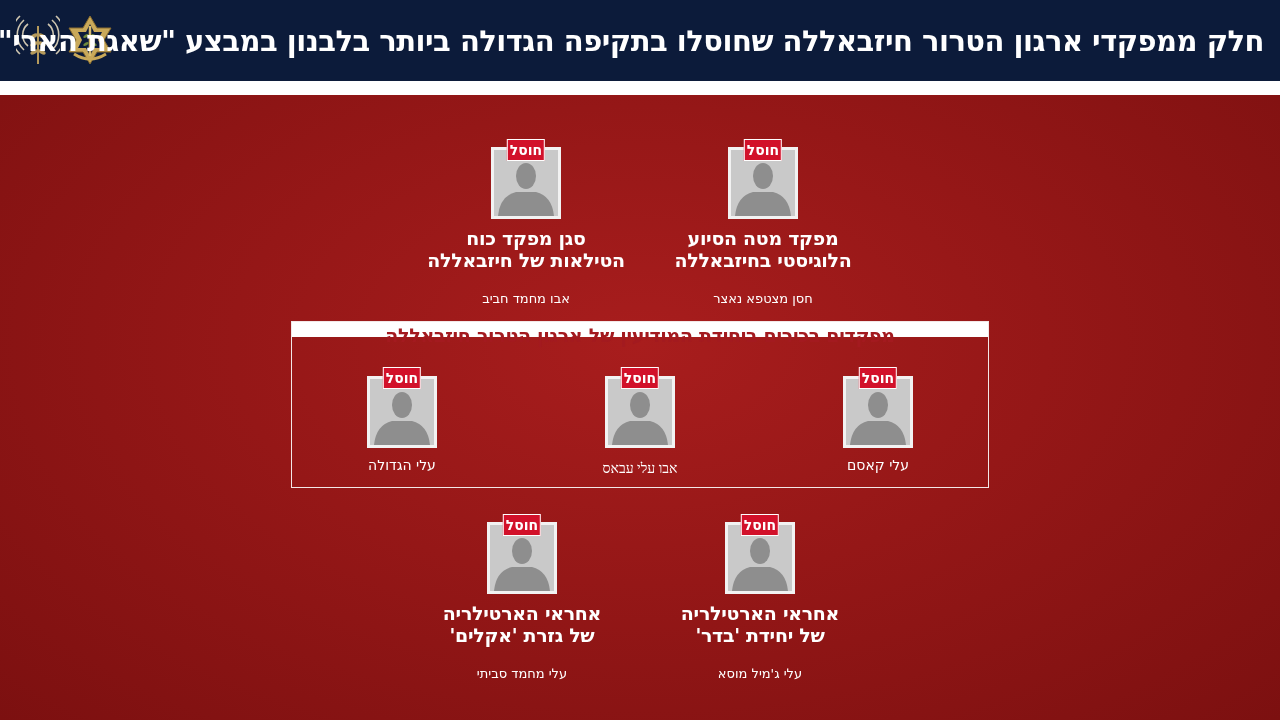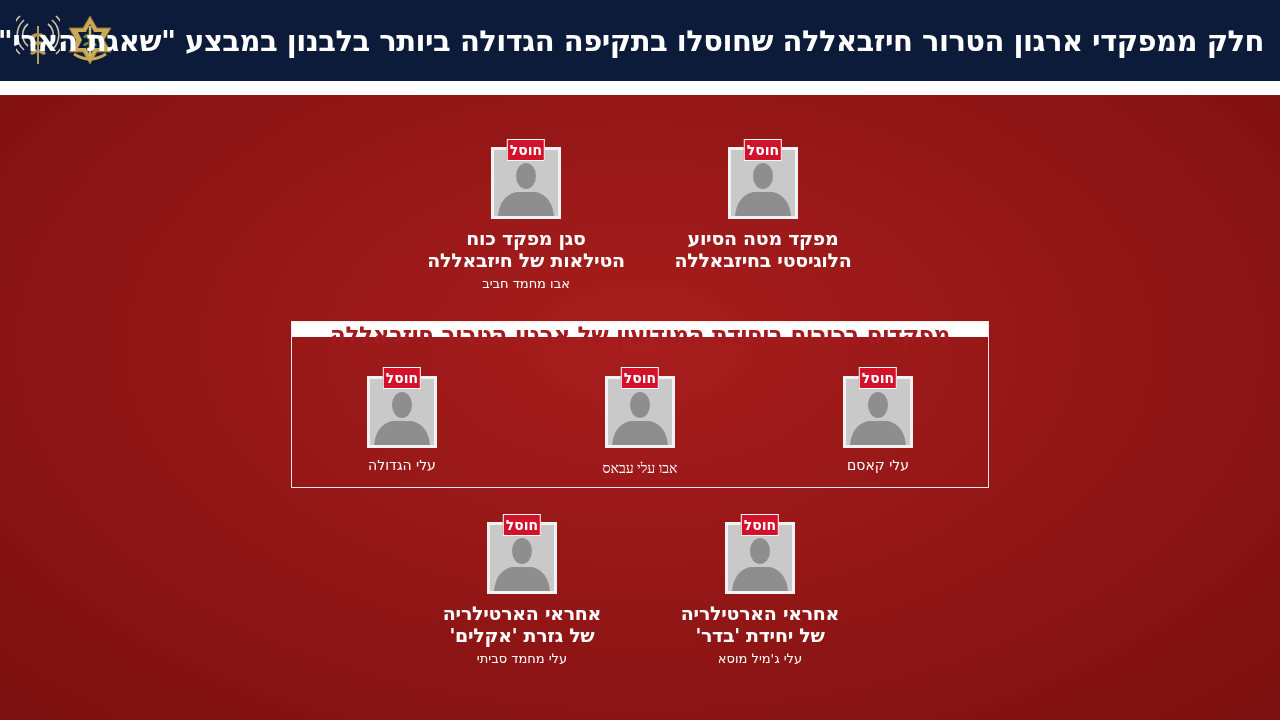--- a/index.html
+++ b/index.html
@@ -38,28 +38,28 @@
   .badge {
     position: absolute; left: 50%; transform: translateX(-50%);
     background: #d2112a; color: #fff; font-weight: bold; font-size: 14px;
     line-height: 20px; padding: 0 2px; border: 1.5px solid #fff; white-space: nowrap;
     z-index: 2;
   }
   .role {
     color: #ffffff; font-weight: bold; font-size: 19px; line-height: 22px;
     margin-top: 8px; letter-spacing: -0.3px; text-align: center;
   }
-  .name { color: #ffffff; font-size: 13px; line-height: 18px; margin-top: 4px; }
+  .name { color: #ffffff; font-size: 13px; line-height: 18px; margin-top: 19px; }
   .intel-box {
     position: absolute; left: 291px; top: 321px; width: 698px; height: 167px;
     border: 1px solid #f3e7e7;
   }
   .intel-title {
     position: absolute; left: 0; top: 0; width: 100%; height: 15px;
-    background: #ffffff; color: #a31a1f; font-weight: bold; font-size: 23px;
+    background: #ffffff; color: #a31a1f; font-weight: bold; font-size: 19px;
     line-height: 27px; text-align: center; direction: rtl; letter-spacing: -0.3px;
   }
 </style>
 </head>
 <body>
 
 <div class="header">
   <div class="logo-radio">
     <svg viewBox="0 0 44 54" width="44" height="54">
       <g fill="none" stroke="#cfc6b0" stroke-width="1.6">
@@ -103,20 +103,21 @@
     <svg viewBox="0 0 64 66">
         <ellipse cx="32" cy="26" rx="10" ry="13" fill="#8e8e8e"></ellipse>
         <path d="M4 66 Q6 46 22 42 L42 42 Q58 46 60 66 Z" fill="#8e8e8e"></path>
       </svg>
   </div>
   <div class="badge" style="top:0;">חוסל</div>
   <div class="role">
     <div>מפקד מטה הסיוע</div>
     <div>הלוגיסטי בחיזבאללה</div>
   </div>
+  <div class="name">חסן מצטפא נאצר</div>
 </div>
 
 <div class="card" style="left:406px; top:139px;">
   <div class="photo" style="margin-top:8px;">
     <svg viewBox="0 0 64 66">
         <ellipse cx="32" cy="26" rx="10" ry="13" fill="#8e8e8e"></ellipse>
         <path d="M4 66 Q6 46 22 42 L42 42 Q58 46 60 66 Z" fill="#8e8e8e"></path>
       </svg>
   </div>
   <div class="badge" style="top:0;">חוסל</div>

